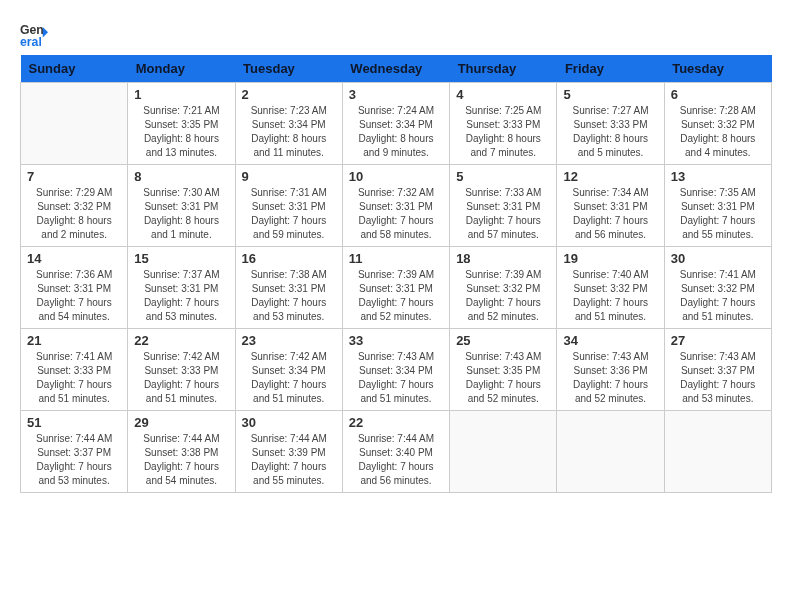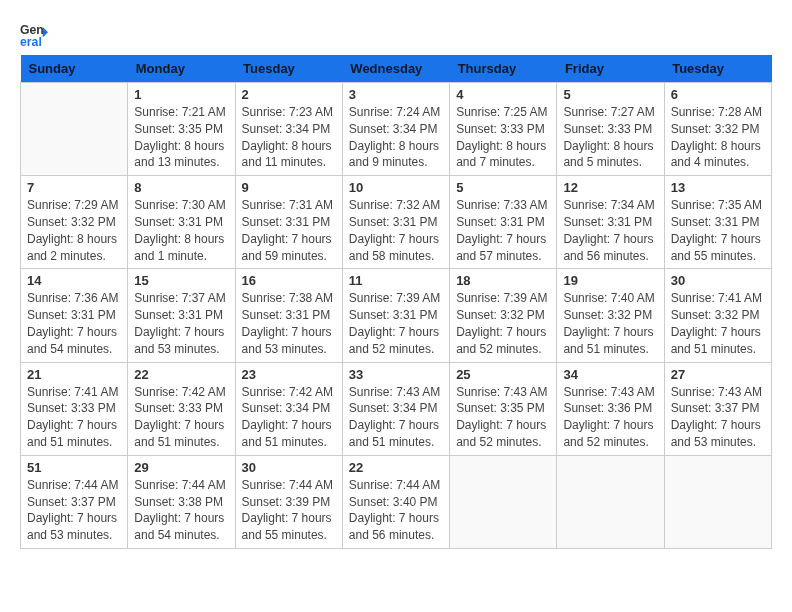--- a/index.html
+++ b/index.html
@@ -58,22 +58,23 @@
       width: calc(100% / 7);
     }
     .day-number {
       font-weight: bold;
       font-size: 13px;
       color: #333;
       margin-bottom: 2px;
     }
     .day-info {
       color: #444;
-      font-size: 12px;
+      font-size: 10px;
       line-height: 1.4;
+      text-align: center;
     }
     .empty-cell {
       background: #f9f9f9;
     }
     tbody tr:nth-child(even) td {
       background: #fff;
     }
   </style>
 </head>
 <body>

